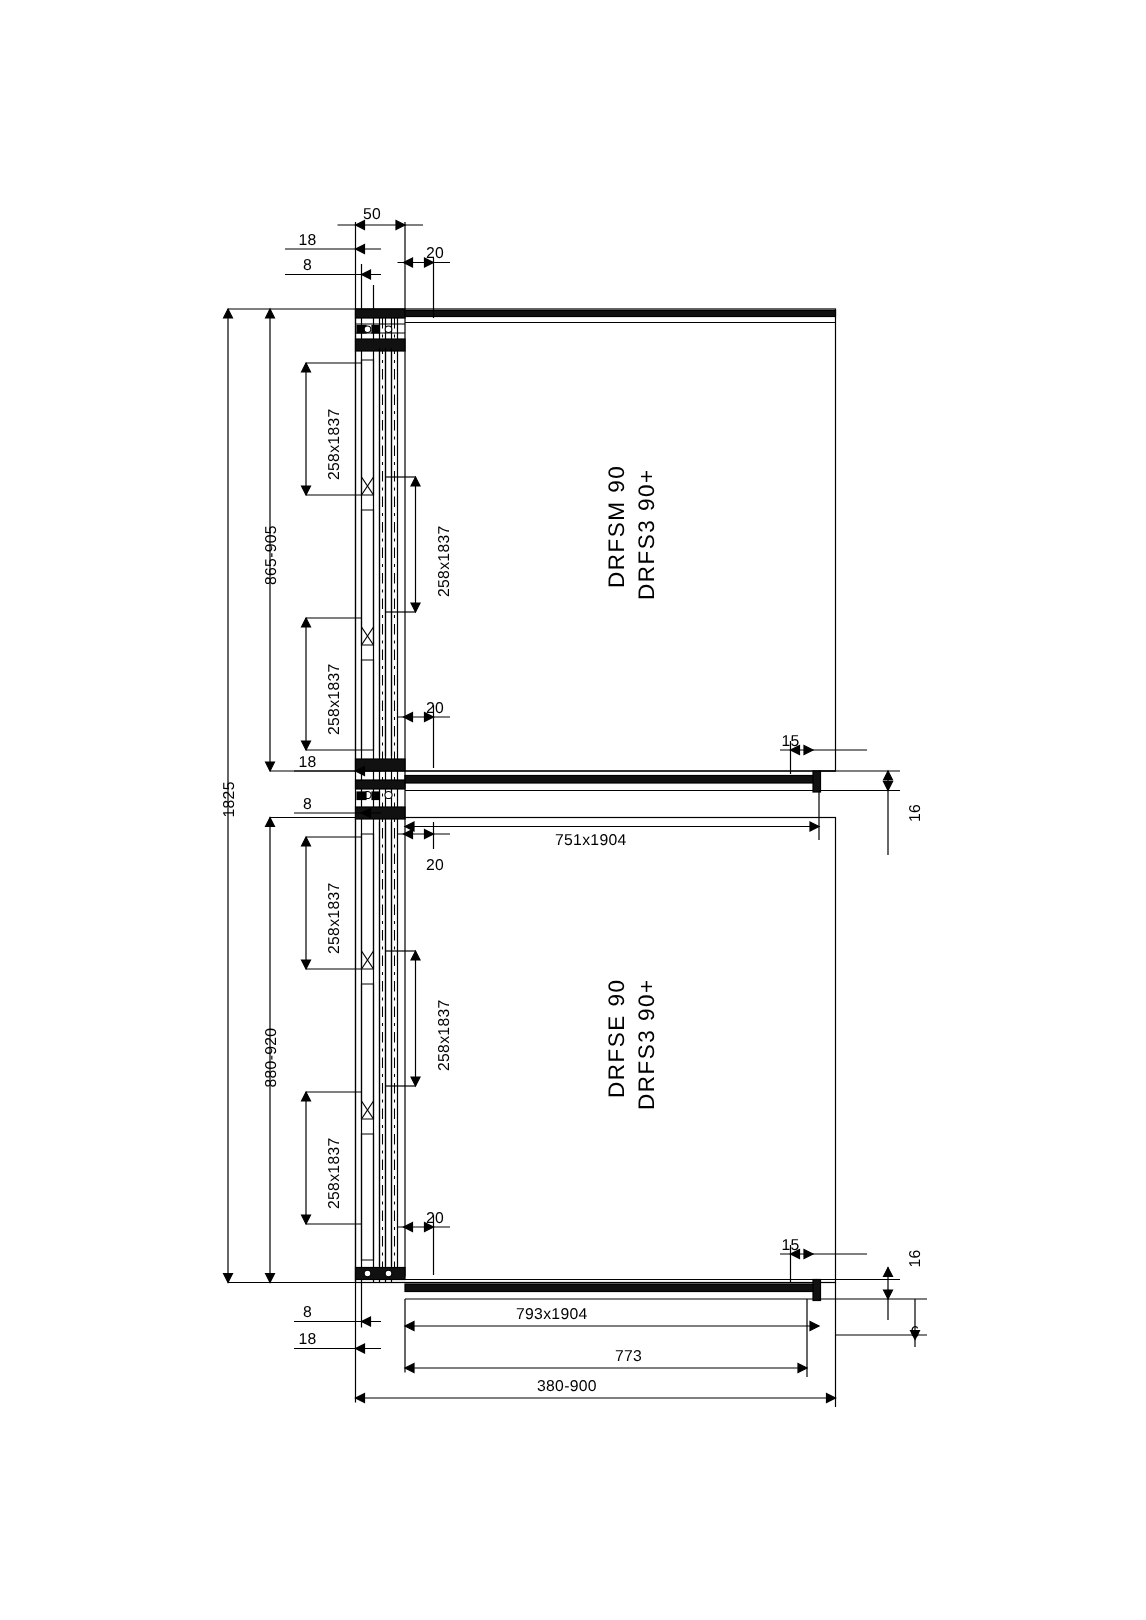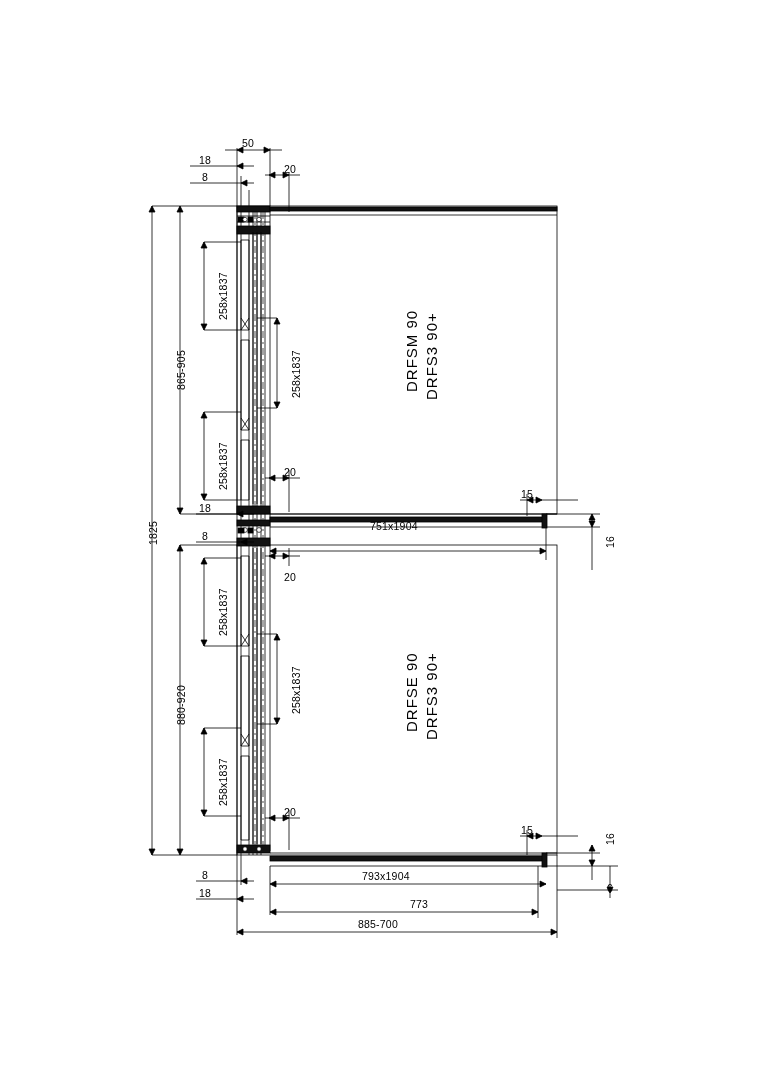--- a/index.html
+++ b/index.html
@@ -289,28 +289,28 @@
   <div class="lbl" style="left:199px; top:503px;">18</div>
   <div class="lbl" style="left:202px; top:531px;">8</div>
   <div class="lbl" style="left:284px; top:572px;">20</div>
 
   <div class="lbl vert big" style="left:424px; top:400px;">DRFS3 90+</div>
   <div class="lbl vert big" style="left:404px; top:392px;">DRFSM 90</div>
 
   <div class="lbl vert big" style="left:424px; top:740px;">DRFS3 90+</div>
   <div class="lbl vert big" style="left:404px; top:732px;">DRFSE 90</div>
 
-  <div class="lbl" style="left:370px; top:521px;">751x1904</div>
-  <div class="lbl" style="left:362px; top:871px;">793x1904</div>
+  <div class="lbl" style="left:370px; top:555px;">751x1904</div>
+  <div class="lbl" style="left:344px; top:871px;">793x1904</div>
 
   <div class="lbl" style="left:521px; top:489px;">15</div>
   <div class="lbl vert" style="left:605px; top:548px;">16</div>
   <div class="lbl" style="left:521px; top:825px;">15</div>
   <div class="lbl vert" style="left:605px; top:845px;">16</div>
   <div class="lbl" style="left:607px; top:883px;">6</div>
 
   <div class="lbl" style="left:284px; top:807px;">20</div>
   <div class="lbl" style="left:202px; top:870px;">8</div>
   <div class="lbl" style="left:199px; top:888px;">18</div>
   <div class="lbl" style="left:410px; top:899px;">773</div>
-  <div class="lbl" style="left:358px; top:919px;">885-700</div>
+  <div class="lbl" style="left:358px; top:919px;">380-900</div>
 
 </div>
 
 </body></html>

